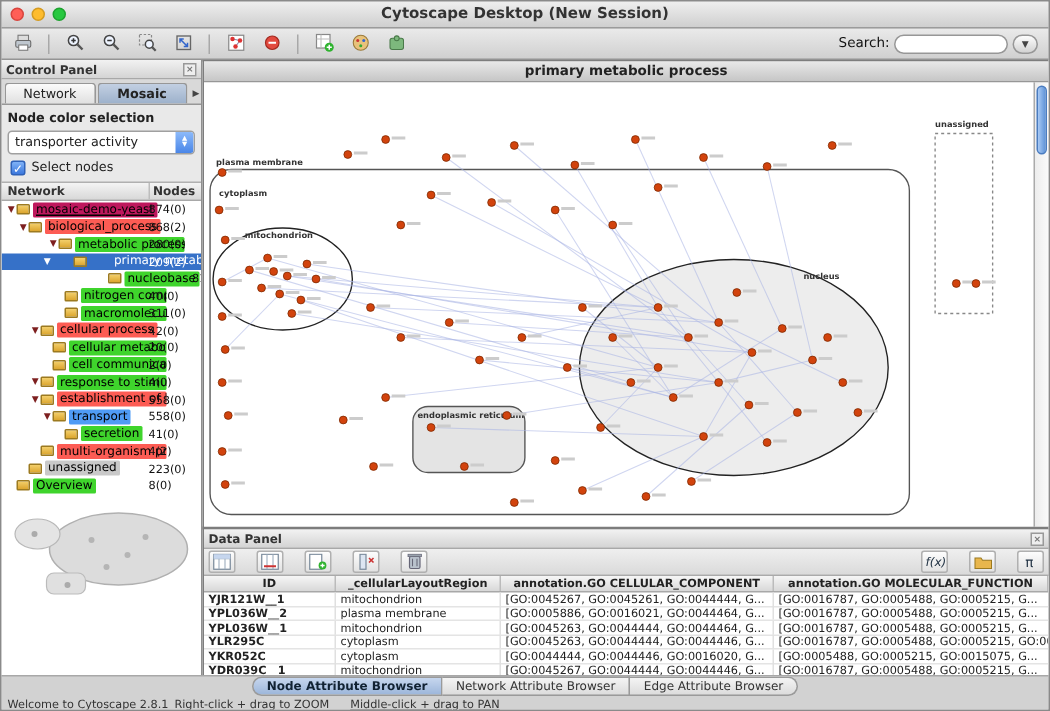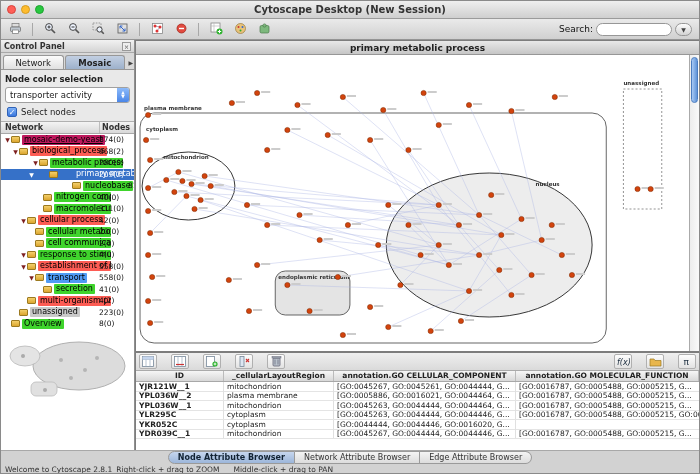--- a/index.html
+++ b/index.html
@@ -569,20 +569,24 @@
                 <circle cx="510" cy="134" r="2.6" fill="#d2430d" stroke="#7a2800" stroke-width="0.5"></circle>
               </svg>
           </div>
           <div class="v-scroll">
             <div class="v-thumb"></div>
           </div>
         </div>
       </div>
 
       <div class="data-panel">
+        <div class="panel-header">
+          <span>Data Panel</span>
+          <span class="close-box">×</span>
+        </div>
         <div class="dp-toolbar">
           <div class="dp-btn">
               <span><svg width="12" height="11">
                   <rect x="0.5" y="0.5" width="11" height="10" fill="#fff" stroke="#789" stroke-width="0.8"></rect>
                   <line x1="0.5" y1="3.5" x2="11.5" y2="3.5" stroke="#9ab" stroke-width="0.7"></line>
                   <line x1="4" y1="0.5" x2="4" y2="10.5" stroke="#9ab" stroke-width="0.7"></line>
                   <line x1="8" y1="0.5" x2="8" y2="10.5" stroke="#9ab" stroke-width="0.7"></line>
                   <rect x="0.5" y="0.5" width="11" height="3" fill="#c6d6ee"></rect>
                 </svg></span>
             </div>
@@ -663,20 +667,21 @@
               <div class="dp-row">
                 <div class="dp-cell c0">YLR295C</div>
                 <div class="dp-cell c1">cytoplasm</div>
                 <div class="dp-cell c2">[GO:0045263, GO:0044444, GO:0044446, G...</div>
                 <div class="dp-cell c3">[GO:0016787, GO:0005488, GO:0005215, GO:0003824, G...</div>
               </div>
               <div class="dp-row">
                 <div class="dp-cell c0">YKR052C</div>
                 <div class="dp-cell c1">cytoplasm</div>
                 <div class="dp-cell c2">[GO:0044444, GO:0044446, GO:0016020, G...</div>
+                <div class="dp-cell c3">[GO:0005488, GO:0005215, GO:0015075, G...</div>
               </div>
               <div class="dp-row">
                 <div class="dp-cell c0">YDR039C__1</div>
                 <div class="dp-cell c1">mitochondrion</div>
                 <div class="dp-cell c2">[GO:0045267, GO:0044444, GO:0044446, G...</div>
                 <div class="dp-cell c3">[GO:0016787, GO:0005488, GO:0005215, G...</div>
               </div>
             </div>
         </div>
       </div>

